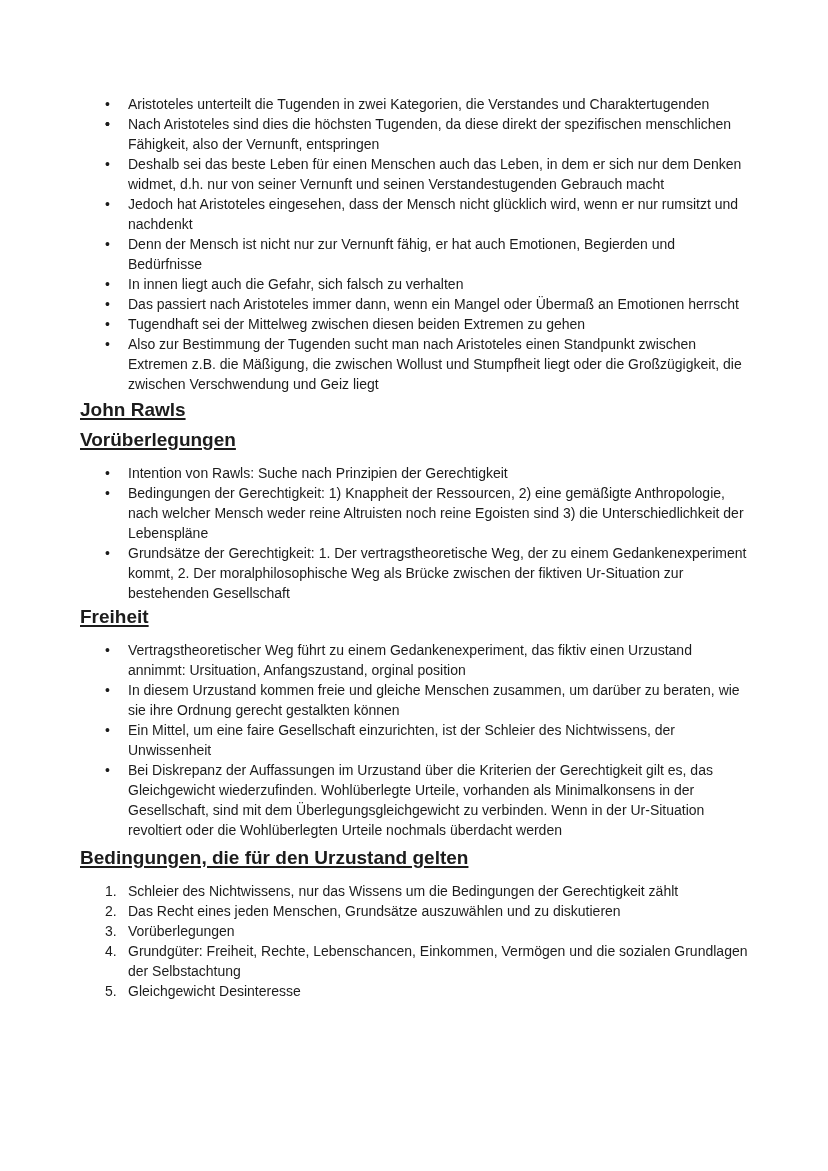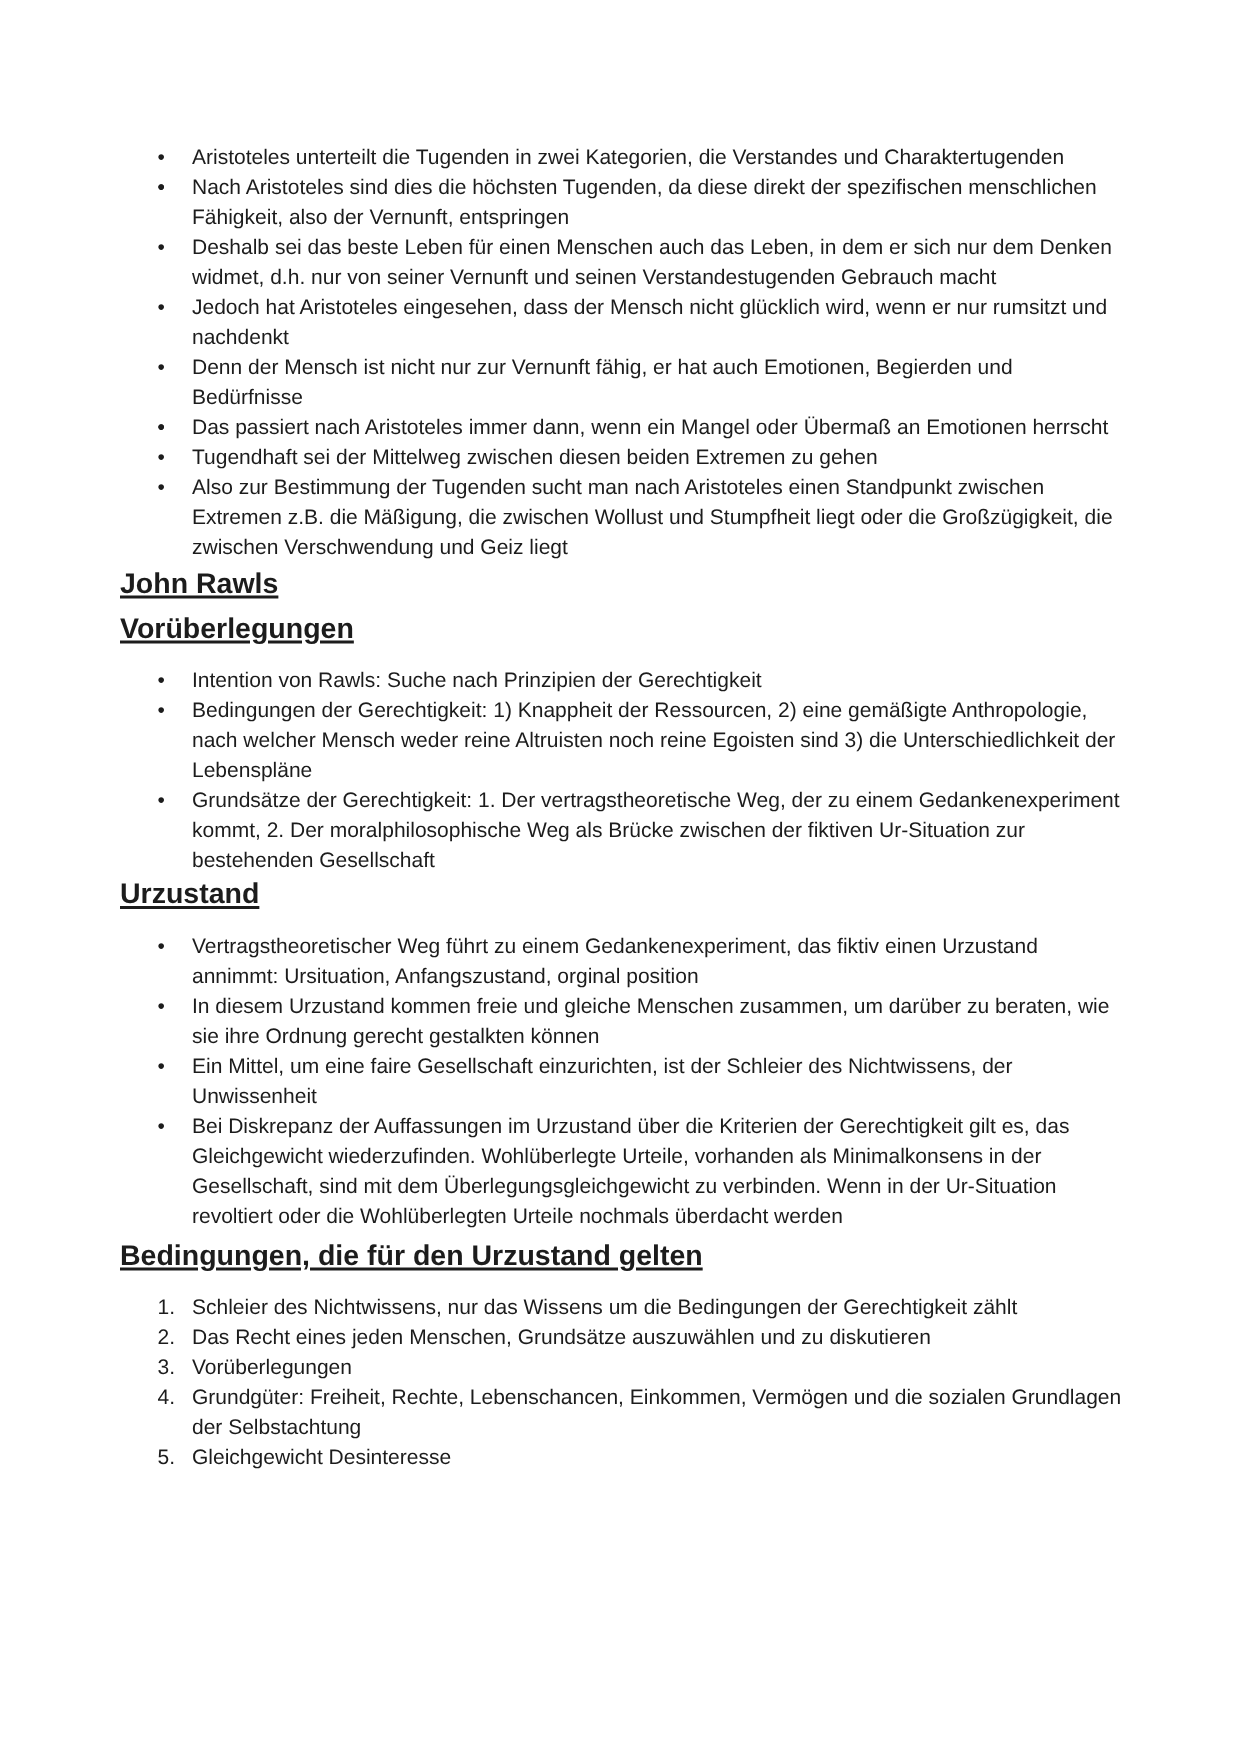--- a/index.html
+++ b/index.html
@@ -84,20 +84,21 @@
       <li>
         <span class="marker">•</span>
         <span>Jedoch hat Aristoteles eingesehen, dass der Mensch nicht glücklich wird, wenn er nur rumsitzt und nachdenkt</span>
       </li>
       <li>
         <span class="marker">•</span>
         <span>Denn der Mensch ist nicht nur zur Vernunft fähig, er hat auch Emotionen, Begierden und Bedürfnisse</span>
       </li>
       <li>
         <span class="marker">•</span>
+        <span>In innen liegt auch die Gefahr, sich falsch zu verhalten</span>
       </li>
       <li>
         <span class="marker">•</span>
         <span>Das passiert nach Aristoteles immer dann, wenn ein Mangel oder Übermaß an Emotionen herrscht</span>
       </li>
       <li>
         <span class="marker">•</span>
         <span>Tugendhaft sei der Mittelweg zwischen diesen beiden Extremen zu gehen</span>
       </li>
       <li>
@@ -123,21 +124,21 @@
         <span class="marker">•</span>
         <span>Bedingungen der Gerechtigkeit: 1) Knappheit der Ressourcen, 2) eine gemäßigte Anthropologie, nach welcher Mensch weder reine Altruisten noch reine Egoisten sind 3) die Unterschiedlichkeit der Lebenspläne</span>
       </li>
       <li>
         <span class="marker">•</span>
         <span>Grundsätze der Gerechtigkeit: 1. Der vertragstheoretische Weg, der zu einem Gedankenexperiment kommt, 2. Der moralphilosophische Weg als Brücke zwischen der fiktiven Ur-Situation zur bestehenden Gesellschaft</span>
       </li>
     </ul>
 
     <div class="heading h-urzustand">
-      <span class="hd-text">Urzustand</span>
+      <span class="hd-text">Freiheit</span>
     </div>
 
     <ul class="doc-list u-list">
       <li>
         <span class="marker">•</span>
         <span>Vertragstheoretischer Weg führt zu einem Gedankenexperiment, das fiktiv einen Urzustand annimmt: Ursituation, Anfangszustand, orginal position</span>
       </li>
       <li>
         <span class="marker">•</span>
         <span>In diesem Urzustand kommen freie und gleiche Menschen zusammen, um darüber zu beraten, wie sie ihre Ordnung gerecht gestalkten können</span>

